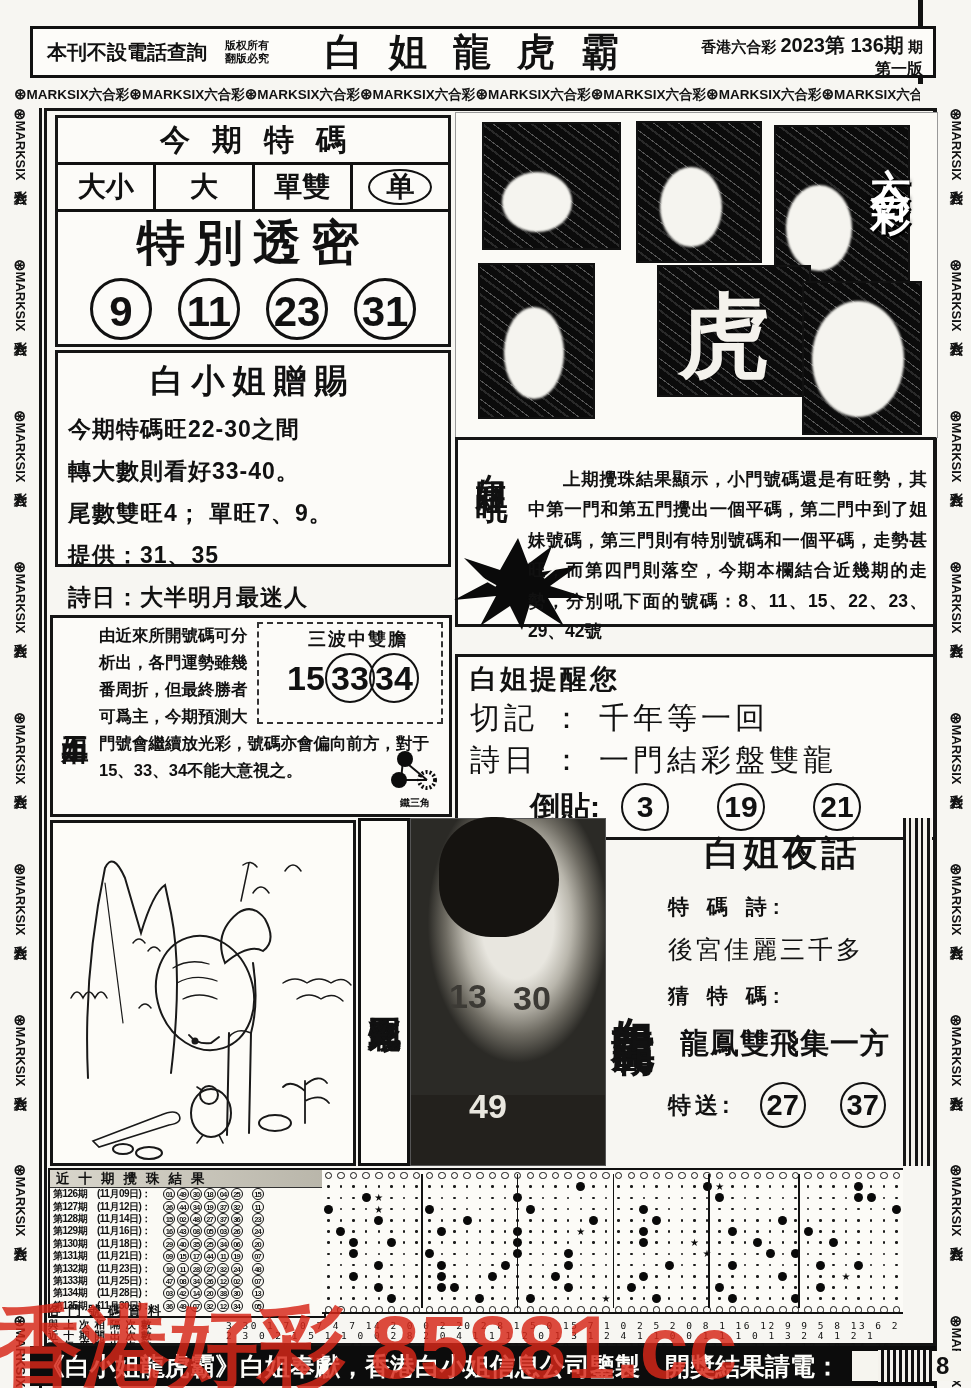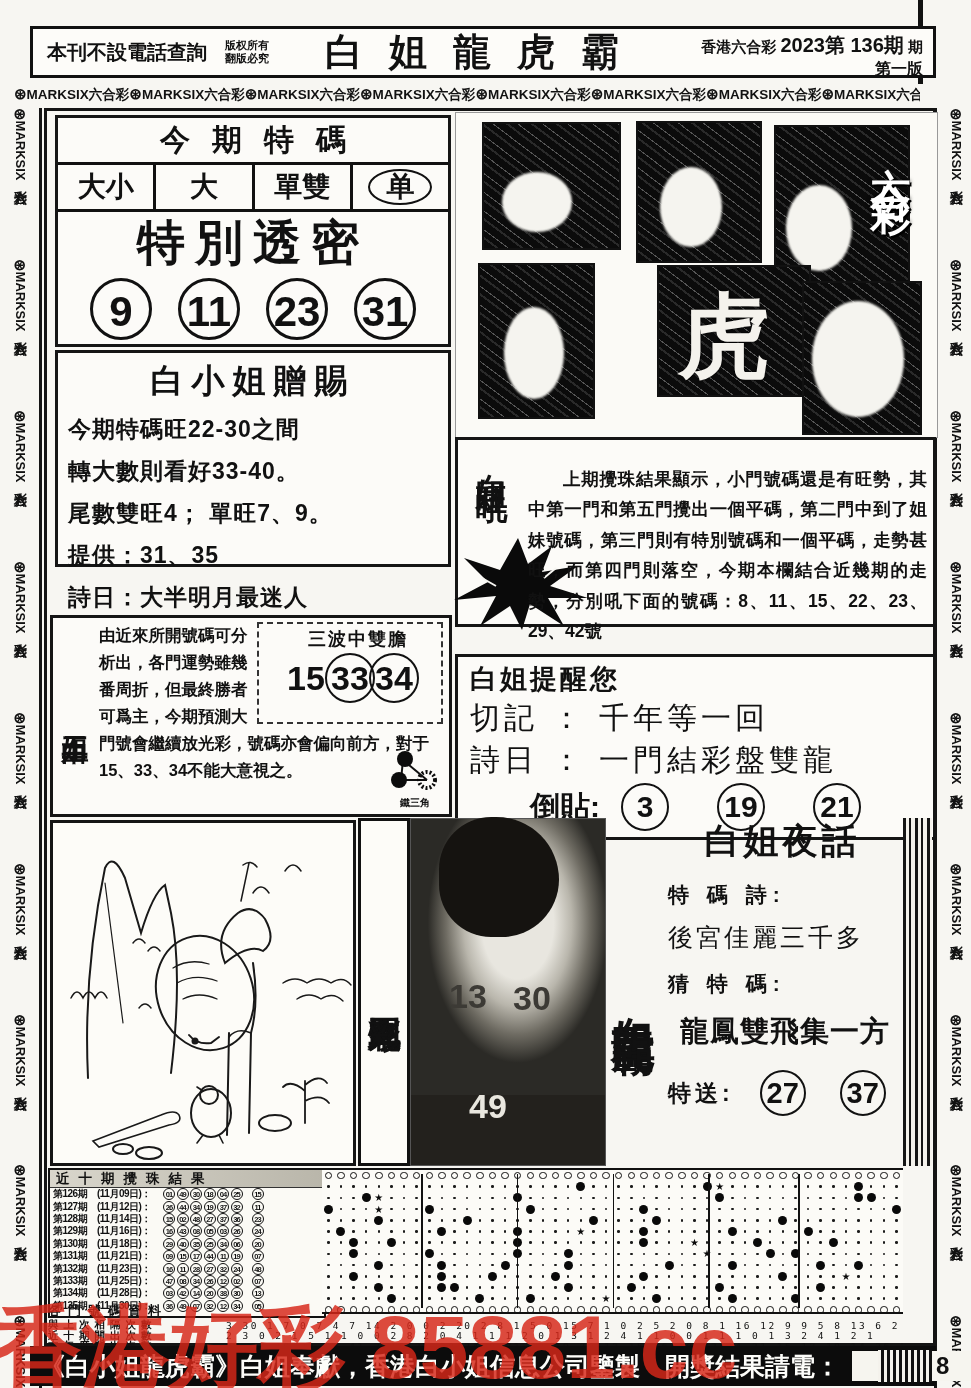--- a/index.html
+++ b/index.html
@@ -109,21 +109,21 @@
      border-radius:50% 60% 55% 50%;}
   #ms-photo .shadow{position:absolute;left:0;bottom:0;width:100%;height:70px;background:#23211d;}
   .ms-num{position:absolute;font-size:34px;color:#3c3a35;font-weight:bold;}
   #ms-title{left:606px;top:818px;width:56px;height:348px;display:flex;align-items:center;justify-content:center;
      font-size:44px;font-weight:900;font-family:"DejaVu Serif",serif;letter-spacing:4px;}
   #stripes{left:903px;top:818px;width:29px;height:348px;background:
      repeating-linear-gradient(90deg,#161616 0 3px,#f4f2ec 3px 6px,#161616 6px 8px,#f4f2ec 8px 12px);}
 
   
   #yh-box{left:662px;top:818px;width:241px;height:348px;border:none;background:transparent;padding:0 6px;box-sizing:border-box;}
-  #yh-title{font-size:35px;font-weight:900;text-align:center;letter-spacing:4px;margin-top:0;}
+  #yh-title{font-size:35px;font-weight:900;text-align:center;letter-spacing:4px;margin-top:12px;}
   .yh-label{font-size:21px;font-weight:900;letter-spacing:6px;margin-top:16px;}
   #yh-poem{font-size:25px;font-family:"DejaVu Serif",serif;letter-spacing:3px;margin-top:12px;white-space:nowrap;}
   #yh-guess{font-size:29px;font-weight:900;letter-spacing:1px;margin-top:14px;white-space:nowrap;margin-left:12px;}
   #yh-tesong{display:flex;align-items:center;gap:26px;margin-top:18px;}
   #yh-tesong-label{font-size:23px;font-weight:900;letter-spacing:4px;}
   #yh-tesong .cnum{width:46px;height:46px;line-height:42px;font-size:29px;}
 
   
   #res-box{left:48px;top:1168px;width:274px;height:146px;border:2.5px solid #111;background:#fbfaf5;}
   #res-title{height:17px;background:linear-gradient(90deg,#d9d6cc,#b9b6aa);display:flex;align-items:center;

